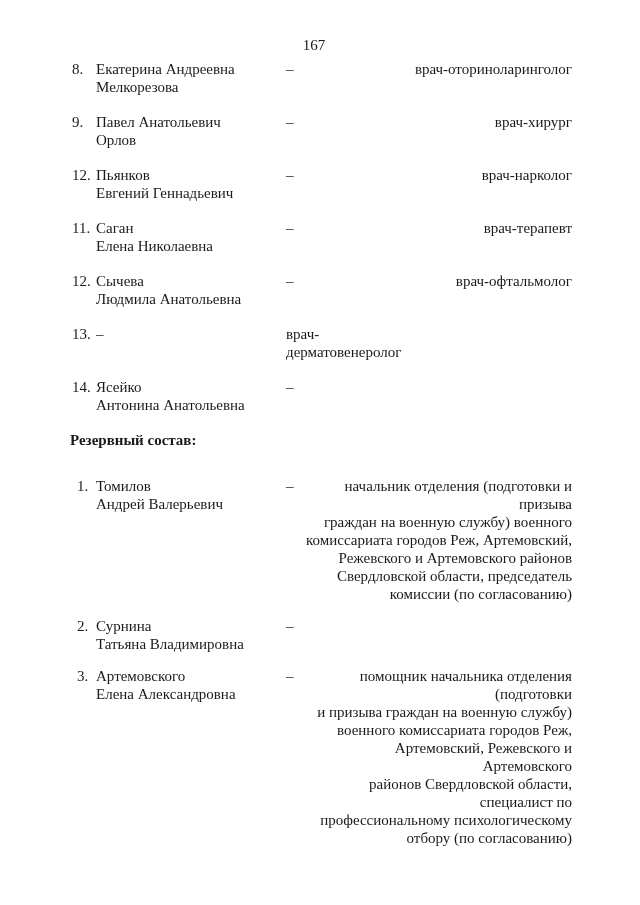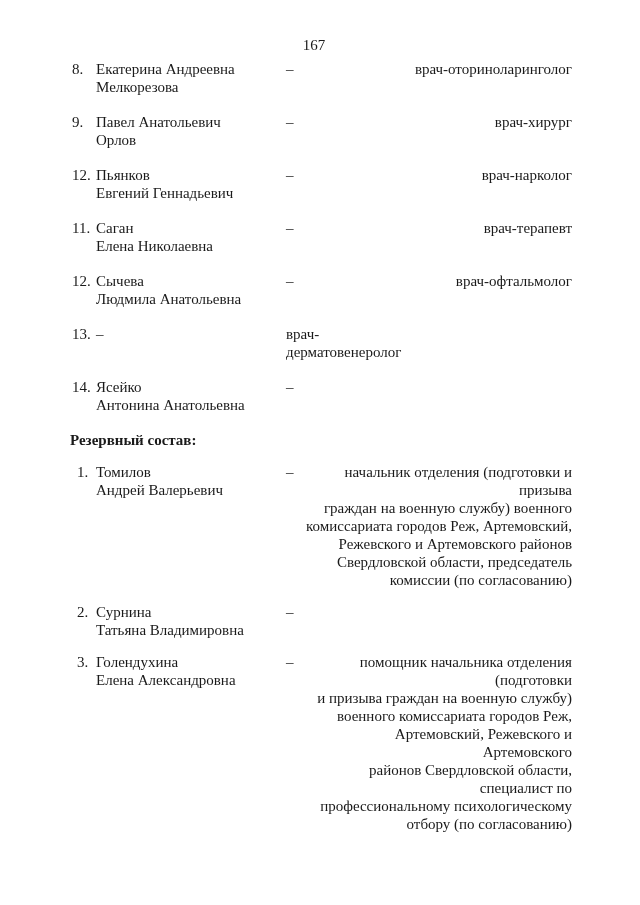--- a/index.html
+++ b/index.html
@@ -48,21 +48,21 @@
     line-height: 18px;
   }
   .pos {
     white-space: pre-line;
     padding-right: 2px;
     text-align: right;
   }
   .heading {
     font-weight: bold;
     line-height: 18px;
-    margin: 16px 0 14px -2px;
+    margin: 16px 0 28px -2px;
   }
 </style>
 </head>
 <body>
 
 <div class="page">
 
   <div class="pageno">167</div>
 
   <div class="entry">
@@ -152,21 +152,21 @@
     <span class="name">
       <div>Сурнина</div>
       <div>Татьяна Владимировна</div>
     </span>
     <span class="dash">–</span>
   </div>
 
   <div class="entry reserve">
     <span class="num">3.</span>
     <span class="name">
-      <div>Голендухина</div>
+      <div>Артемовского</div>
       <div>Елена Александровна</div>
     </span>
     <span class="dash">–</span>
     <span class="pos">помощник начальника отделения (подготовки
 и призыва граждан на военную службу)
 военного комиссариата городов Реж,
 Артемовский, Режевского и Артемовского
 районов Свердловской области, специалист по
 профессиональному психологическому
 отбору (по согласованию)</span>

